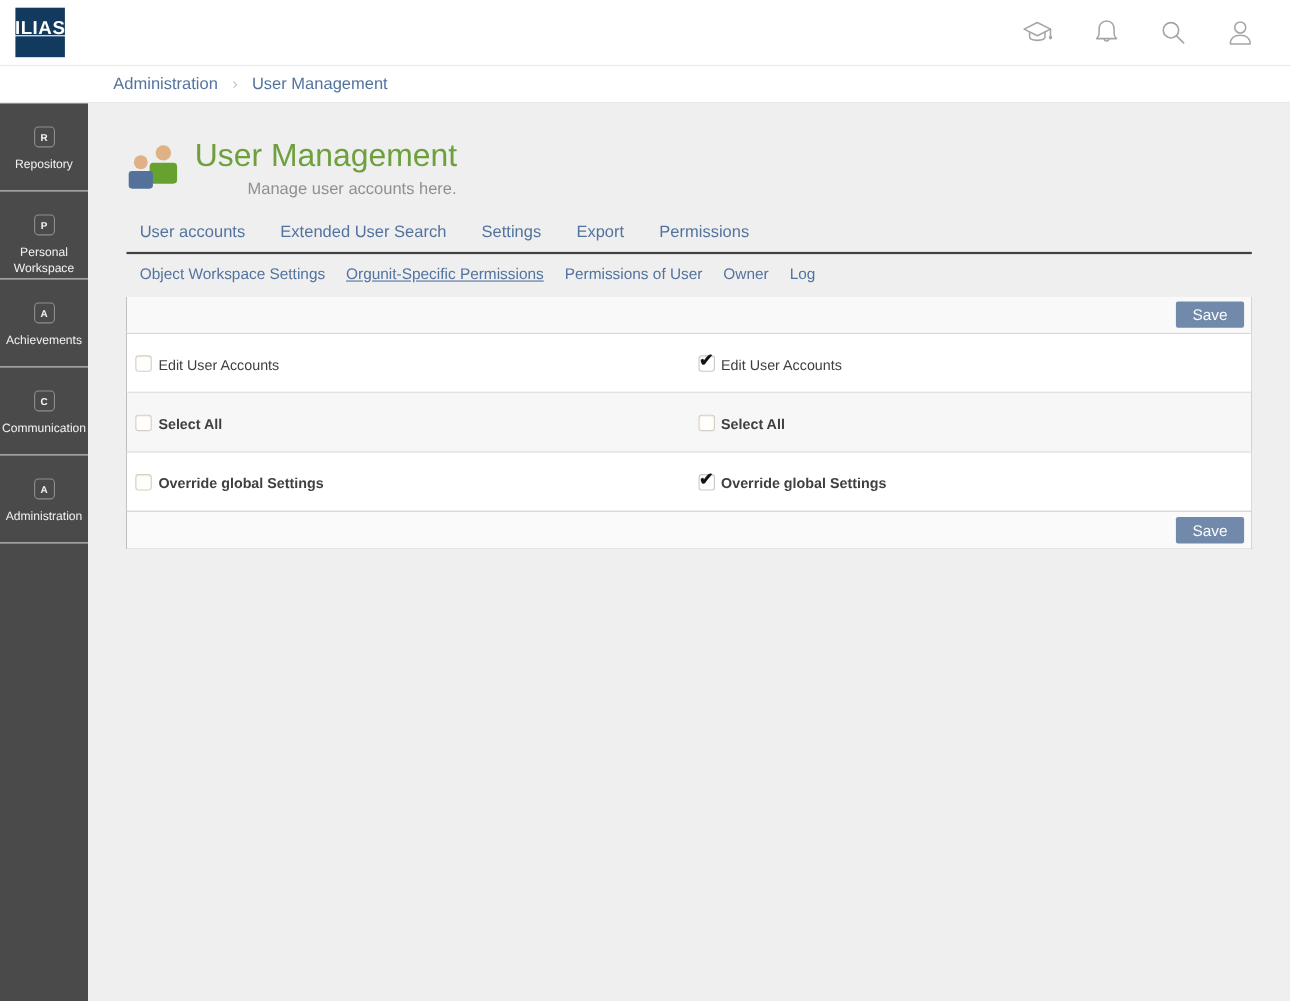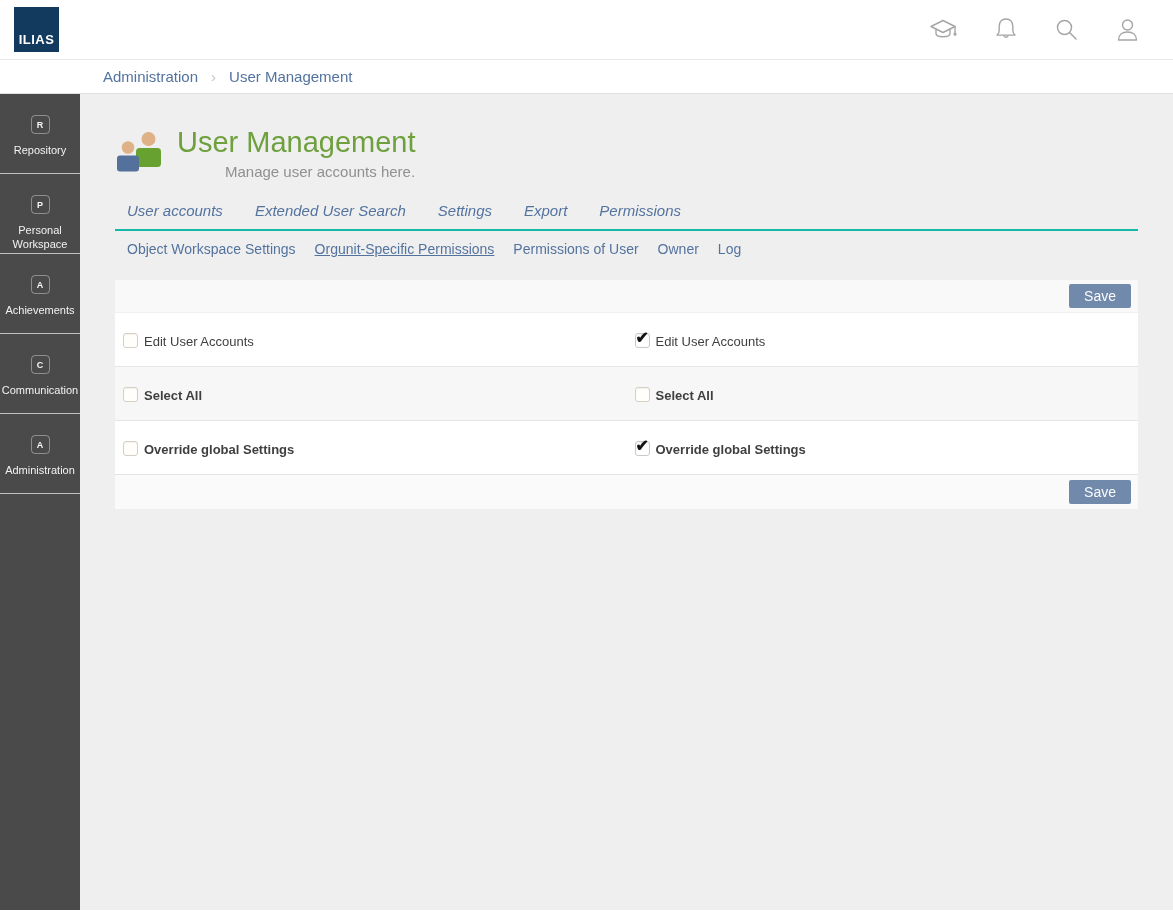--- a/index.html
+++ b/index.html
@@ -10,22 +10,22 @@
   }
 
   
   .topbar {
     height:60px; background:#ffffff; border-bottom:1px solid #e9e9e9;
     display:flex; align-items:center; padding:0 33px 0 14px;
   }
   .logo {
     width:45px; height:45px; background:#12395e; color:#fff;
     display:flex; align-items:flex-end; justify-content:center;
-    font-weight:bold; font-size:13px; letter-spacing:0.5px;
-    padding-bottom:5px; cursor:pointer;
+    font-weight:bold; font-size:17px; letter-spacing:0.5px;
+    padding-bottom:16px; cursor:pointer;text-decoration:underline;
   }
   .topbar-icons { margin-left:auto; display:flex; align-items:center; gap:36px; }
   .topbar-icons svg { display:block; cursor:pointer; }
 
   
   .breadcrumb {
     height:34px; background:#ffffff; border-bottom:1px solid #e0e0e0;
     display:flex; align-items:center; padding-left:103px; font-size:15px;
   }
   .breadcrumb a { color:#53739f; text-decoration:none; cursor:pointer; }
@@ -52,33 +52,33 @@
   
   .page-header { display:flex; margin-top:32px; }
   .page-header svg { flex:none; margin-top:3px; }
   .page-header-text { margin-left:12px; }
   .page-title { color:#6ea03e; font-size:29px; font-weight:normal; line-height:1.15; }
   .page-subtitle { color:#909090; font-size:15px; margin-top:4px;margin-left:48px; }
 
   
   .tabs {
     display:flex; gap:32px; margin-top:22px; padding:0 0 10px 12px;
-    border-bottom:2px solid #14b8a6; font-size:15px;font-style:italic;
+    border-bottom:2px solid #404040; font-size:15px;
   }
   .tabs a { color:#53739f; text-decoration:none; cursor:pointer; }
   .subtabs { display:flex; gap:19px; margin-top:10px; padding-left:12px; font-size:14px; }
   .subtabs a { color:#53739f; text-decoration:none; cursor:pointer; }
   .subtabs a.active { text-decoration:underline; }
 
   
   .section-title {
     margin-top:29px; font-size:19px; color:#9a9a9a; letter-spacing:0.3px;
     font-weight:normal;
   }
-  .perm-table { margin-top:23px; background:#0f172a; }
+  .perm-table { margin-top:13px; background:#0f172a; }
   .tbl-toolbar {
     background:#f9f9f9; padding:4px 7px; display:flex; justify-content:flex-end;
     border-bottom:1px solid #f1f1f1;
   }
   .btn-save {
     background:#7189ab; color:#fbfbfb; border:none; border-radius:2px;
     font-size:14px; padding:4px 15px; cursor:pointer;
     font-family:"Liberation Sans", sans-serif;
   }
   .thead {

